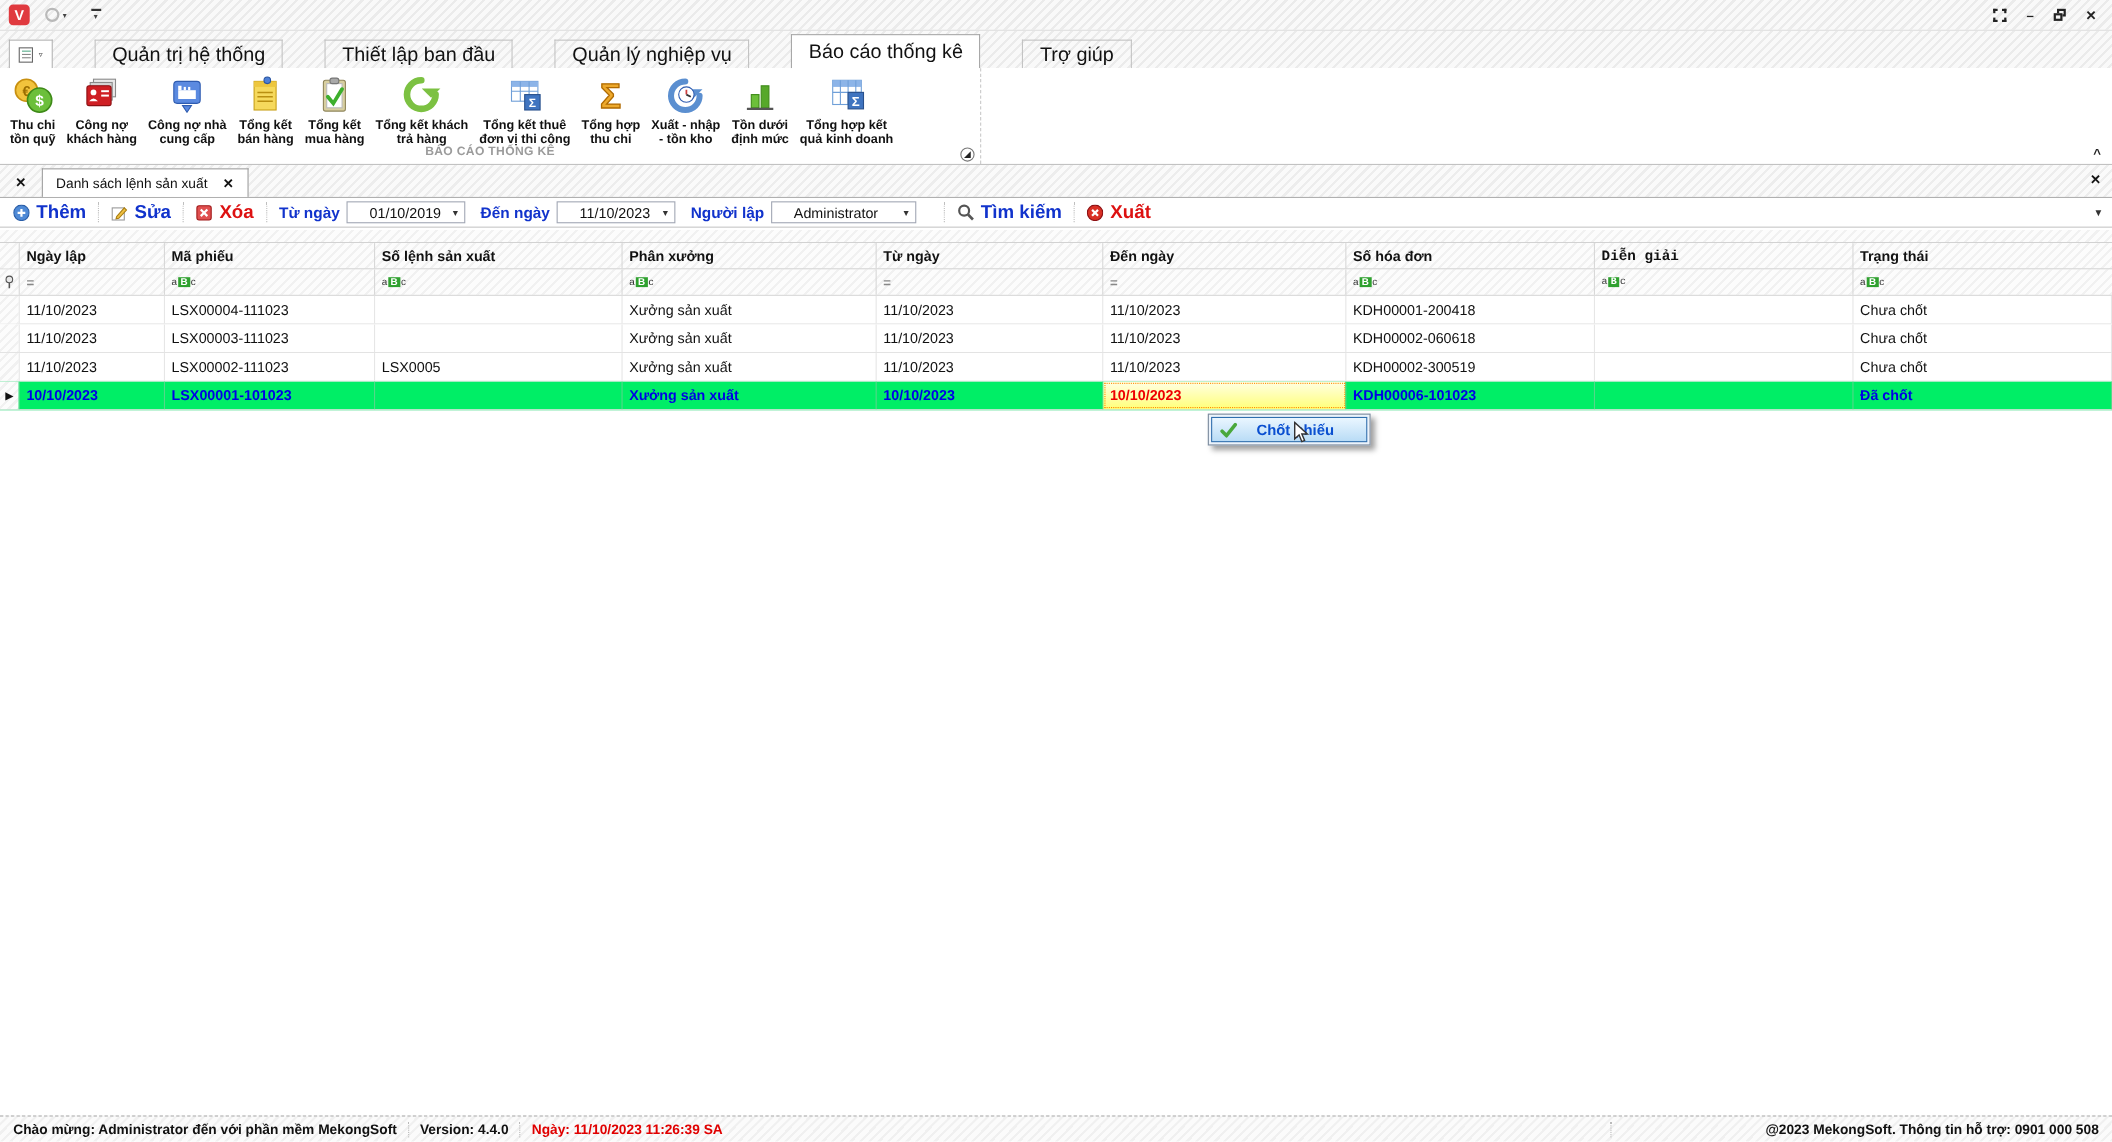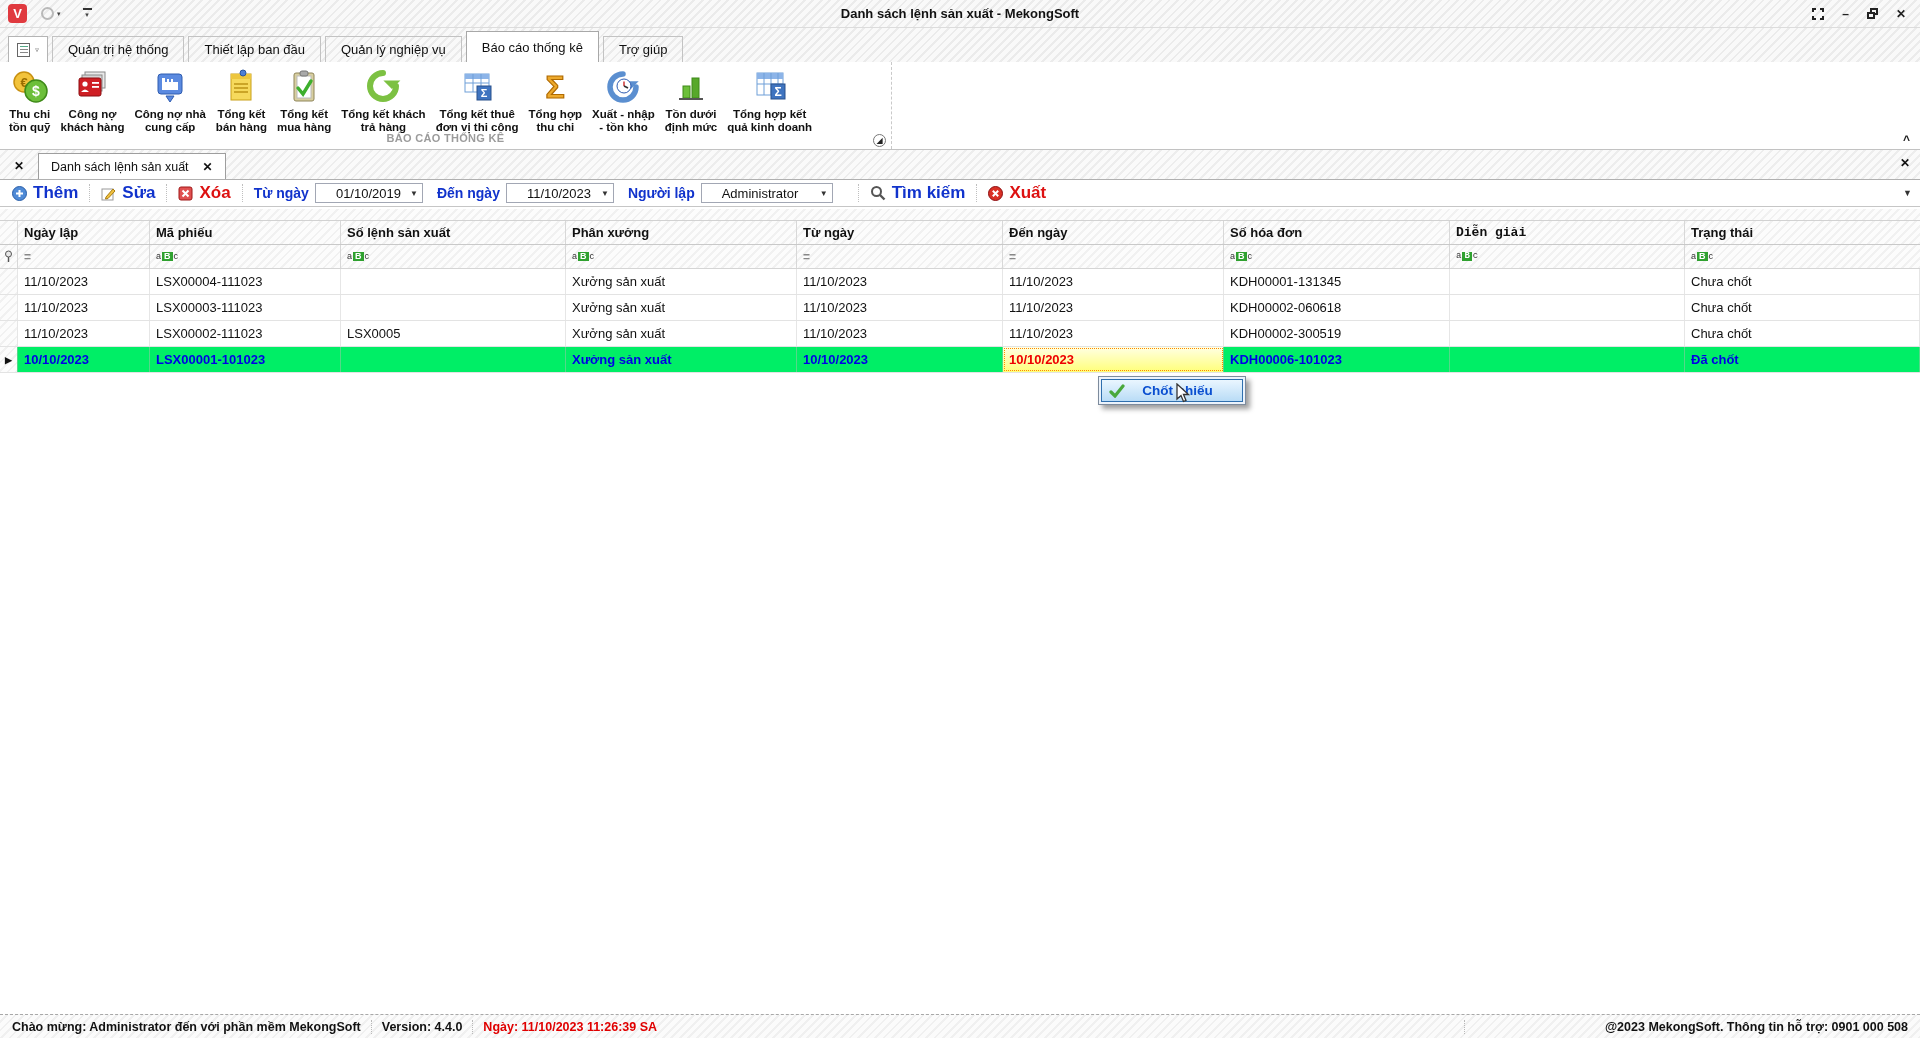--- a/index.html
+++ b/index.html
@@ -35,22 +35,22 @@
   .restore-ico i:nth-child(1){ right:0; top:0; }
   .restore-ico i:nth-child(2){ left:0; bottom:0; }
 
   
   .ribbon-tabs { height:34px; display:flex; align-items:flex-end; padding-left:8px; gap:4px;
     background: repeating-linear-gradient(135deg,#f9f9f9 0px,#f9f9f9 4px,#ebebeb 4px,#ebebeb 6px); }
   .app-menu-btn { width:40px; height:26px; background:#fff; border:1px solid #b4b4b4; border-bottom:none;
     display:flex; align-items:center; justify-content:center; gap:2px; }
   .list-ico { width:13px; height:14px; border:1px solid #666; position:relative; background:#fff; }
   .list-ico::before { content:""; position:absolute; left:2px; top:2px; width:8px; height:1.5px; background:#5a8; box-shadow:0 3px 0 #888, 0 6px 0 #888; }
-  .rtab { height:26px; padding:0 15px; display:flex; align-items:center; font-size:13px; color:#111;
-    border:1px solid #c3c3c3; border-bottom:none; background:transparent; }
+  .rtab { height:26px; padding:0 15px; display:flex; align-items:center; font-size:18px; color:#111;
+    border:1px solid #c3c3c3; border-bottom:none; background:transparent;margin-left:34px; }
   .rtab.active { height:31px; background:#fff; border-color:#a8a8a8; font-weight:normal; }
 
   
   .ribbon-body { height:88px; background:#fff; border-bottom:1px solid #c2c2c2; position:relative; display:flex; }
   .ribbon-group { width:892px; height:100%; position:relative; border-right:1px dashed #c9c9c9; }
   .ribbon-items { display:flex; padding:3px 2px 0 4px; }
   .ritem { display:flex; flex-direction:column; align-items:center; padding:1px 5px; }
   .ritem .ricon { height:42px; display:flex; align-items:center; justify-content:center; }
   .ritem .rlbl { font-size:11.5px; font-weight:bold; color:#111; text-align:center; line-height:13px; white-space:pre-line; }
   .group-caption { position:absolute; left:0; right:0; bottom:1px; height:16px; text-align:center;
@@ -130,21 +130,20 @@
       <span>V</span>
     </div>
   <div style="display:flex;align-items:center;">
     <span class="qat-circle"></span>
       <span class="caret-s">▾</span>
   </div>
   <div class="qat-more">
     <span class="bar"></span>
     <span class="caret-s" style="margin:0;">▾</span>
   </div>
-  <div class="title-text">Danh sách lệnh sản xuất - MekongSoft</div>
   <div class="winbtns">
     <span class="winbtn fit-ico">
         <i></i>
         <i></i>
         <i></i>
         <i></i>
       </span>
     <span class="winbtn">–</span>
     <span class="winbtn restore-ico">
         <i></i>
@@ -474,21 +473,21 @@
   </div>
 
   <div class="grow">
     <div class="gc c0 striped-light"></div>
     <div class="gc c1">11/10/2023</div>
     <div class="gc c2">LSX00004-111023</div>
     <div class="gc c3"></div>
     <div class="gc c4">Xưởng sản xuất</div>
     <div class="gc c5">11/10/2023</div>
     <div class="gc c6">11/10/2023</div>
-    <div class="gc c7">KDH00001-131345</div>
+    <div class="gc c7">KDH00001-200418</div>
     <div class="gc c8"></div>
     <div class="gc c9">Chưa chốt</div>
   </div>
 
   <div class="grow">
     <div class="gc c0 striped-light"></div>
     <div class="gc c1">11/10/2023</div>
     <div class="gc c2">LSX00003-111023</div>
     <div class="gc c3"></div>
     <div class="gc c4">Xưởng sản xuất</div>

